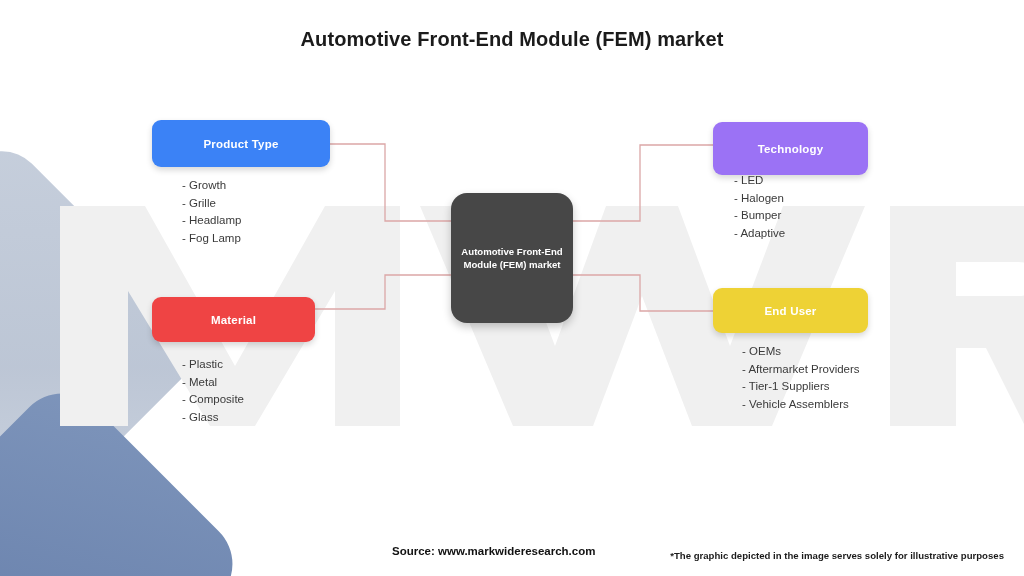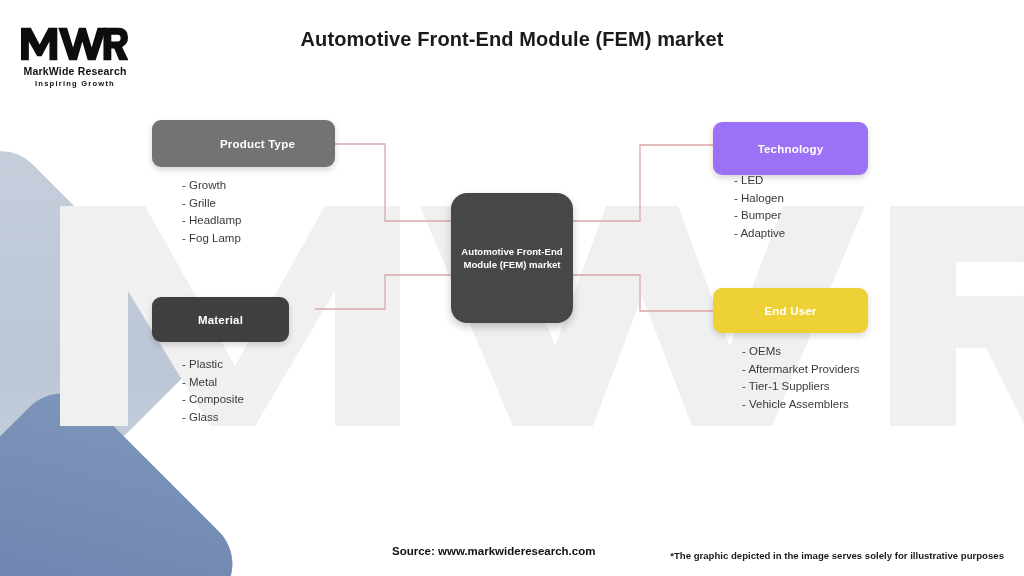--- a/index.html
+++ b/index.html
@@ -52,22 +52,22 @@
   
   .wires{position:absolute;left:0;top:0;width:1024px;height:576px;}
 
   
   .pill{
     position:absolute;border-radius:9px;
     display:flex;align-items:center;justify-content:center;
     color:#ffffff;font-size:11.5px;font-weight:bold;letter-spacing:.2px;
     box-shadow:0 3px 6px rgba(0,0,0,.16);
   }
-  .pill.product{left:152px;top:120px;width:155px;height:47px;background:#737373;padding-left:28px;}
-  .pill.material{left:152px;top:297px;width:137px;height:45px;background:#404040;}
+  .pill.product{left:152px;top:120px;width:178px;height:47px;background:#3b82f6;}
+  .pill.material{left:152px;top:297px;width:163px;height:45px;background:#ef4444;}
   .pill.tech{left:713px;top:122px;width:155px;height:53px;background:#9b72f5;}
   .pill.enduser{left:713px;top:288px;width:155px;height:45px;background:#eed235;justify-content:center;}
 
   .bullets{position:absolute;font-size:11.5px;color:#3a3a3a;line-height:17.5px;}
   .bullets.product{left:182px;top:177px;}
   .bullets.material{left:182px;top:356px;}
   .bullets.tech{left:734px;top:172px;}
   .bullets.enduser{left:742px;top:343px;}
   .bullets div{white-space:nowrap;}
 
@@ -105,31 +105,20 @@
   <div class="watermark">
     <svg viewBox="0 0 1060 240" preserveAspectRatio="none" aria-hidden="true">
       <g fill="#f0f0f0">
         <path d="M10 10 L95 10 L185 170 L275 10 L350 10 L350 230 L285 230 L285 95 L205 230 L160 230 L78 95 L78 230 L10 230 Z"></path>
         <path d="M370 10 L452 10 L505 150 L556 10 L628 10 L680 150 L733 10 L815 10 L722 230 L642 230 L592 100 L543 230 L463 230 Z"></path>
         <path d="M840 10 L985 10 Q1050 10 1050 78 Q1050 126 1005 143 L1052 230 L975 230 L936 152 L906 152 L906 230 L840 230 Z M906 66 L906 100 L968 100 Q986 100 986 83 Q986 66 968 66 Z"></path>
       </g>
     </svg>
   </div>
 
-  <div class="logo">
-    <svg class="logo-mark" viewBox="0 0 220 78" aria-hidden="true">
-      <g fill="#0d0d0d">
-        <path d="M2 74 L2 8 L22 8 L40 42 L58 8 L76 8 L76 74 L60 74 L60 36 L44 66 L35 66 L18 36 L18 74 Z"></path>
-        <path d="M78 8 L96 8 L108 48 L120 8 L134 8 L146 48 L158 8 L176 8 L154 74 L138 74 L127 36 L116 74 L100 74 Z"></path>
-        <path d="M170 74 L170 8 L200 8 Q220 8 220 28 Q220 42 208 47 L221 74 L202 74 L192 50 L186 50 L186 74 Z M186 22 L186 36 L199 36 Q205 36 205 29 Q205 22 199 22 Z"></path>
-      </g>
-    </svg>
-    <div class="logo-name">MarkWide Research</div>
-    <div class="logo-tag">Inspiring Growth</div>
-  </div>
 
   <div class="title">Automotive Front-End Module (FEM) market</div>
 
   <svg class="wires" aria-hidden="true">
     <g fill="none" stroke="#dba7a7" stroke-width="1.3">
 
       <path d="M307 144 L385 144 L385 221 L451 221"></path>
 
       <path d="M315 309 L385 309 L385 275 L451 275"></path>
 

